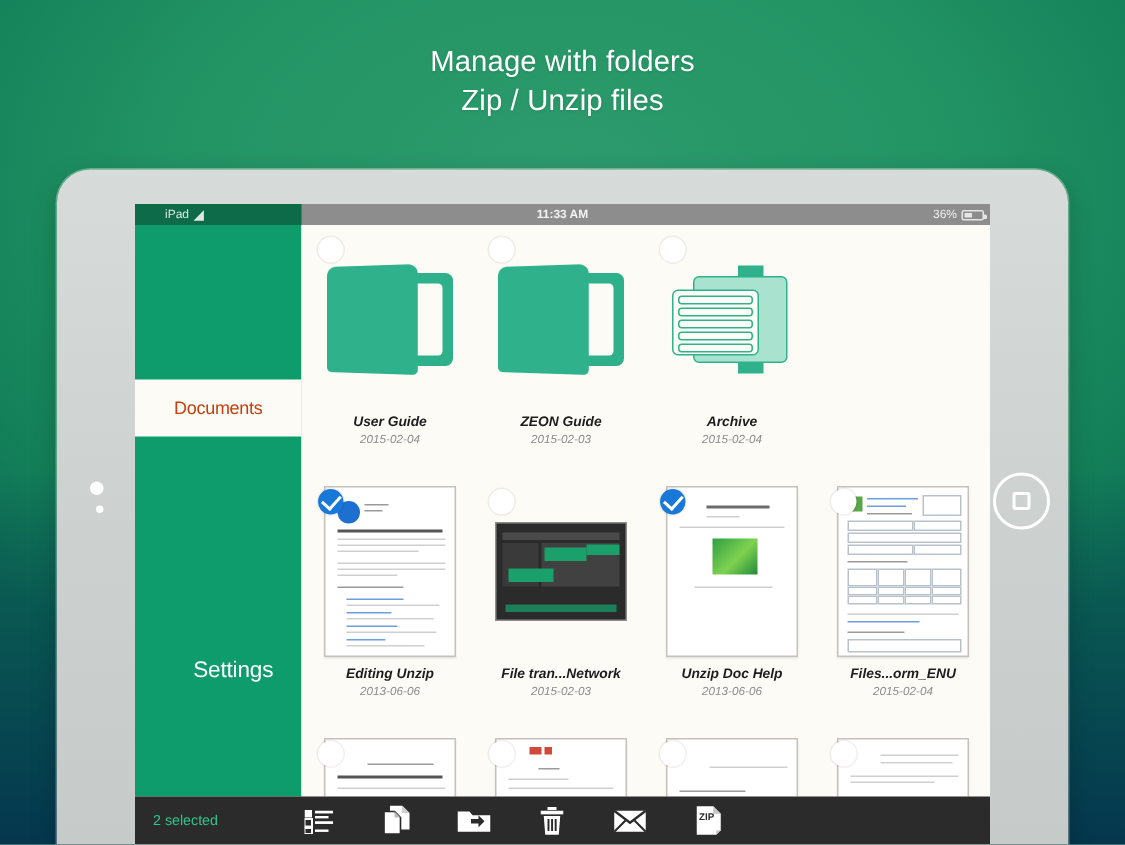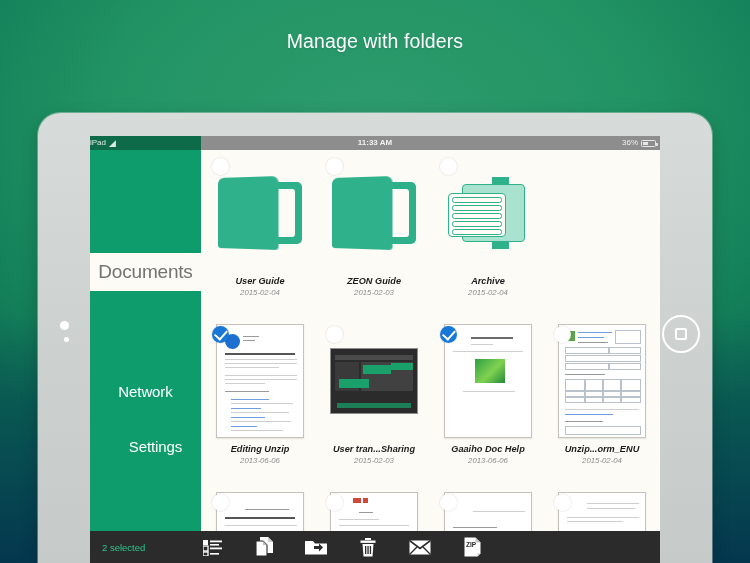--- a/index.html
+++ b/index.html
@@ -71,21 +71,21 @@
   }
 
   
   #statusbar {
     position: absolute; left: 0; top: 0; right: 0; height: 14px;
     background: #8d8d8d;
     color: #efefef; font-size: 8px; line-height: 14px;
   }
   #sb-left {
     position: absolute; left: 0; top: 0; width: 111px; height: 14px;
-    background: #0d6b4a; padding-left: 0;
+    background: #0d6b4a; padding-left: 20px;
     display: flex; align-items: center; gap: 3px;
   }
   #sb-label { font-size: 8px; color: #dfe9e4; }
   .wifi-glyph { font-size: 9px; color: #dfe9e4; line-height: 1; }
   #sb-time {
     position: absolute; left: 0; right: 0; top: 0; height: 14px;
     text-align: center; font-size: 8px; line-height: 14px;
     font-weight: bold; color: #f2f2f2;
   }
   #sb-right {
@@ -107,21 +107,21 @@
   #sidebar {
     position: absolute; left: 0; top: 14px; width: 111px; bottom: 32px;
     background: #0f9c6c;
   }
   #sidebar-head {
     position: absolute; left: 0; top: 103px; width: 111px; height: 38px;
     background: #fdfbf6;
     display: flex; align-items: center; justify-content: center;
   }
   #sidebar-head span {
-    font-size: 19px; color: #737373; letter-spacing: -.2px;
+    font-size: 12px; color: #c2410c; letter-spacing: -.2px;
   }
   .side-item {
     position: absolute; left: 0; width: 111px; height: 50px;
     display: flex; align-items: center; justify-content: center;
     color: #ffffff; font-size: 15px; letter-spacing: -.1px;
   }
   #side-recent   { top: 161px; }
   #side-network  { top: 216px; }
   #side-settings { top: 271px; padding-left: 20px; }
 
@@ -269,20 +269,21 @@
   .ico { display:block; }
 </style>
 </head>
 <body>
 
 <div id="bg"></div>
 <div id="bg-bottom"></div>
 
 <div id="promo">
   <div>Manage with folders</div>
+  <div>Zip / Unzip files</div>
 </div>
 
 <div id="device">
   <div id="cam-dot"></div>
   <div id="sensor-dot"></div>
   <div id="home-button">
       <i></i>
     </div>
 
   <div id="screen">
@@ -297,23 +298,20 @@
         <span>36%</span>
         <span class="battery">
             <i></i>
           </span>
       </div>
     </div>
 
     <div id="sidebar">
       <div id="sidebar-head">
         <span>Documents</span>
-      </div>
-      <div class="side-item" id="side-network">
-        <span>Network</span>
       </div>
       <div class="side-item" id="side-settings">
         <span>Settings</span>
       </div>
     </div>
 
     <div id="content">
 
       <div class="grid-row" id="row1">
 
@@ -400,36 +398,36 @@
               <div style="position:absolute;left:4px;top:6px;right:4px;height:5px;background:#4a4a4a"></div>
               <div style="position:absolute;left:4px;top:13px;width:24px;bottom:22px;background:#3a3a3a"></div>
               <div style="position:absolute;left:30px;top:13px;right:4px;bottom:22px;background:#414141"></div>
               <div style="position:absolute;left:32px;top:16px;width:28px;height:9px;background:#1aa06a"></div>
               <div style="position:absolute;left:60px;top:14px;width:22px;height:7px;background:#1aa06a"></div>
               <div style="position:absolute;left:8px;top:30px;width:30px;height:9px;background:#1aa06a"></div>
               <div style="position:absolute;left:6px;bottom:5px;right:6px;height:5px;background:#1d7f57"></div>
             </div>
             <div class="sel-circle"></div>
           </div>
-          <div class="cap-name">User tran...Sharing</div>
+          <div class="cap-name">File tran...Network</div>
           <div class="cap-date">2015-02-03</div>
         </div>
 
         <div class="cell">
           <div class="thumb-wrap">
             <div class="page">
               <div class="line hdr" style="left:26px;top:12px;width:42px"></div>
               <div class="line" style="left:26px;top:19px;width:22px"></div>
               <div class="line" style="left:8px;top:26px;right:8px;width:auto"></div>
               <div style="position:absolute;left:30px;top:34px;width:30px;height:24px;background:linear-gradient(135deg,#2f9e45 0%,#7fd24f 55%,#228a3a 100%)"></div>
               <div class="line" style="left:18px;top:66px;width:52px"></div>
             </div>
             <div class="sel-circle checked"></div>
           </div>
-          <div class="cap-name">Gaaiho Doc Help</div>
+          <div class="cap-name">Unzip Doc Help</div>
           <div class="cap-date">2013-06-06</div>
         </div>
 
         <div class="cell">
           <div class="thumb-wrap">
             <div class="page">
               <div style="position:absolute;left:6px;top:6px;width:10px;height:10px;background:#5aa44a"></div>
               <div class="line blue" style="left:19px;top:7px;width:34px"></div>
               <div class="line blue" style="left:19px;top:12px;width:26px"></div>
               <div class="line dark" style="left:19px;top:17px;width:30px"></div>
@@ -452,21 +450,21 @@
               <div class="fcell" style="left:26px;top:72px;width:18px;height:6px"></div>
               <div class="fcell" style="left:44px;top:72px;width:18px;height:6px"></div>
               <div class="fcell" style="left:62px;top:72px;width:20px;height:6px"></div>
               <div class="line" style="left:6px;top:84px;width:74px"></div>
               <div class="line blue" style="left:6px;top:89px;width:48px"></div>
               <div class="line dark" style="left:6px;top:96px;width:38px"></div>
               <div class="fcell" style="left:6px;top:101px;width:76px;height:9px"></div>
             </div>
             <div class="sel-circle"></div>
           </div>
-          <div class="cap-name">Unzip...orm_ENU</div>
+          <div class="cap-name">Files...orm_ENU</div>
           <div class="cap-date">2015-02-04</div>
         </div>
       </div>
 
       <div class="grid-row" id="row3">
 
         <div class="cell">
           <div class="thumb-wrap">
             <div class="page">
               <div class="line dark" style="left:28px;top:16px;width:44px"></div>

